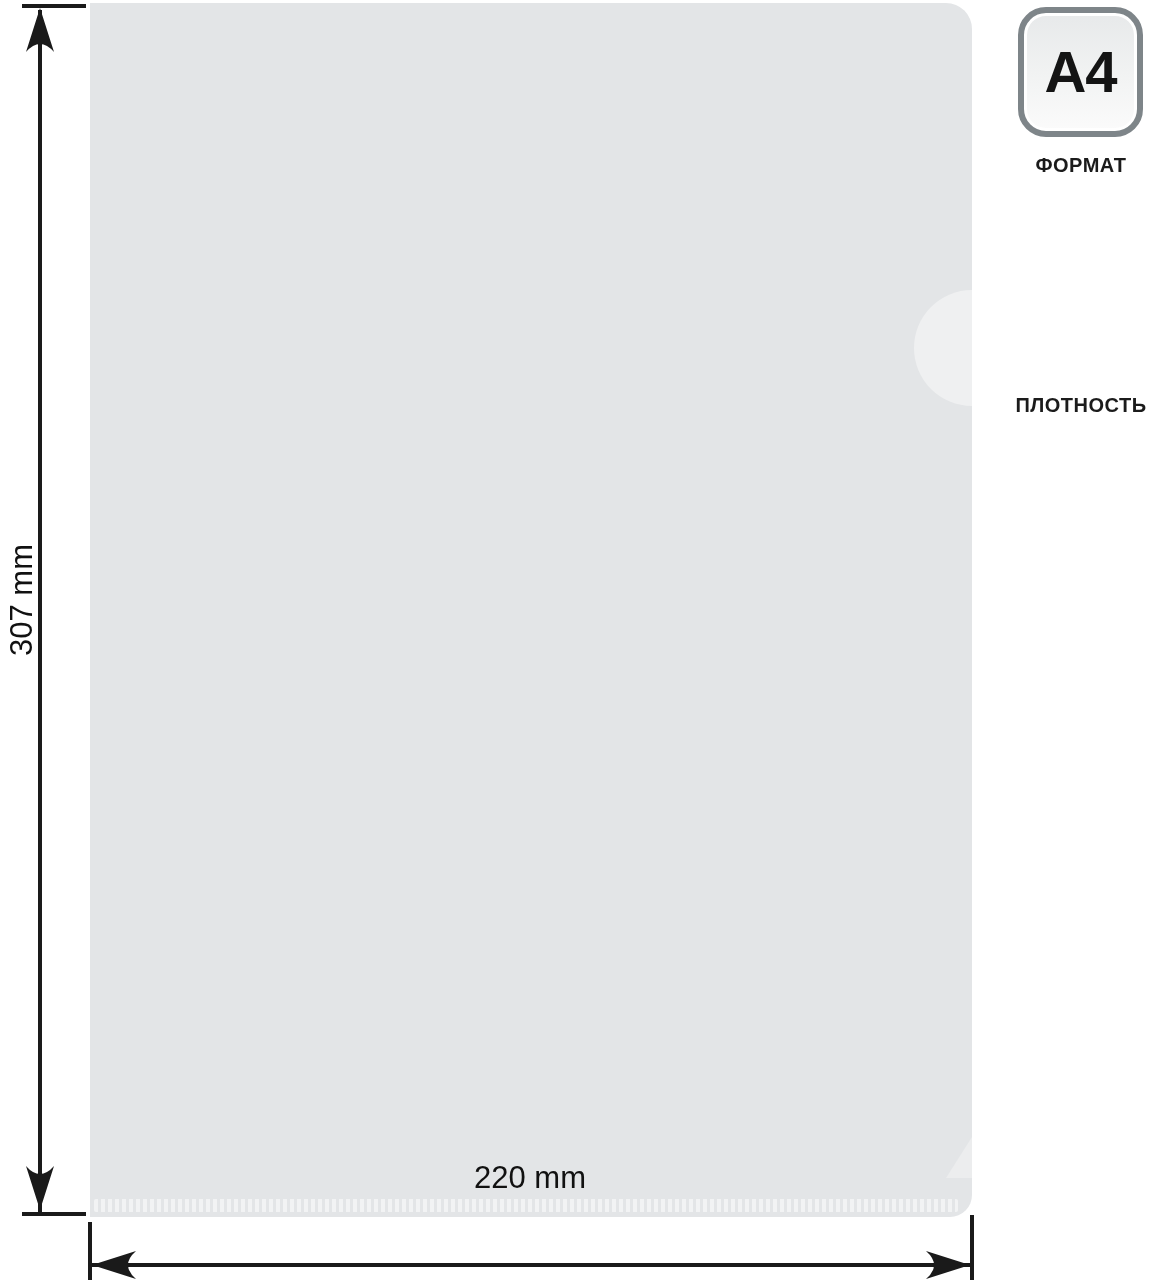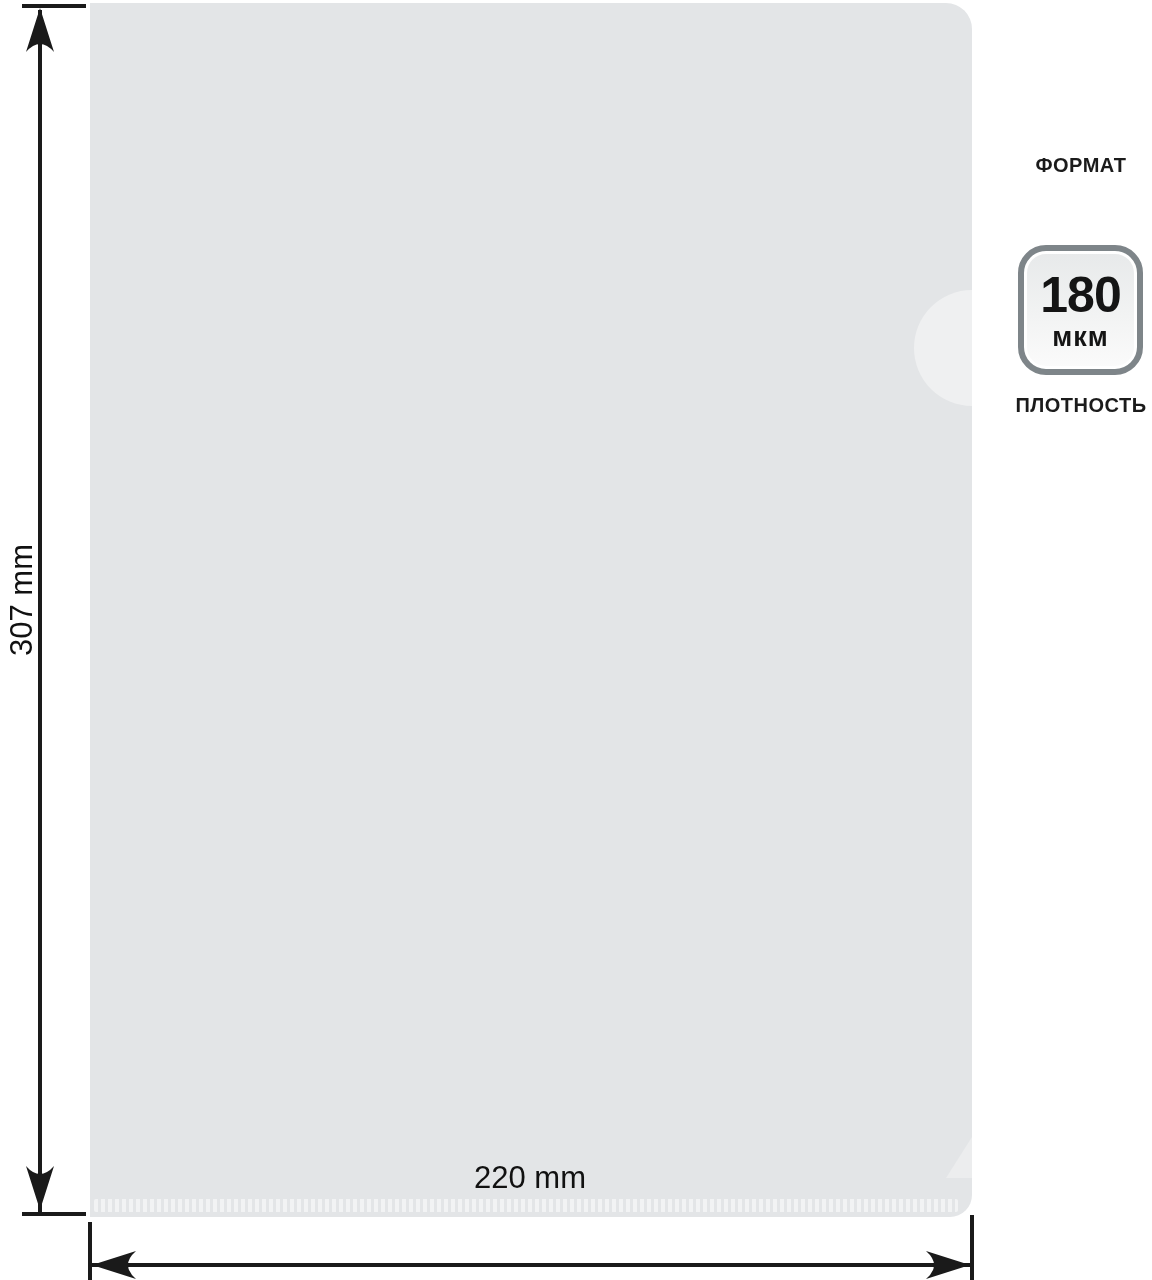--- a/index.html
+++ b/index.html
@@ -161,21 +161,20 @@
     <div class="dim-line h-line"></div>
     <svg class="arrow arrow-left" width="44" height="30" viewBox="0 0 44 30">
       <path d="M0 15 L44 1 Q28 15 44 29 Z" fill="#1a1a1a"></path>
     </svg>
     <svg class="arrow arrow-right" width="44" height="30" viewBox="0 0 44 30">
       <path d="M0 15 L44 1 Q28 15 44 29 Z" fill="#1a1a1a"></path>
     </svg>
     <div class="dim-label width-label">220 mm</div>
   </div>
 
+  <div class="badge badge-format">
+    <div class="badge-value-lg">A4</div>
+  </div>
   <div class="badge-caption caption-format">ФОРМАТ</div>
 
-  <div class="badge badge-density">
-    <div class="badge-value-md">180</div>
-    <div class="badge-unit">мкм</div>
-  </div>
   <div class="badge-caption caption-density">ПЛОТНОСТЬ</div>
 
 </div>
 
 </body></html>

